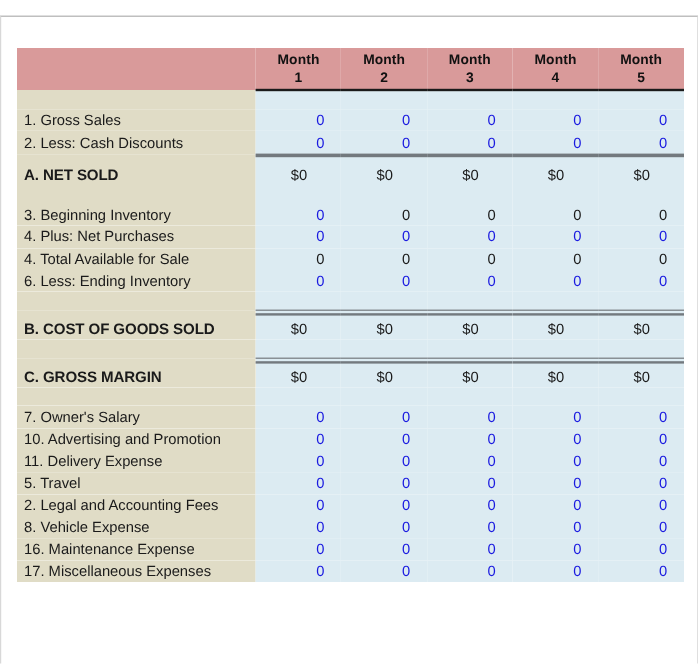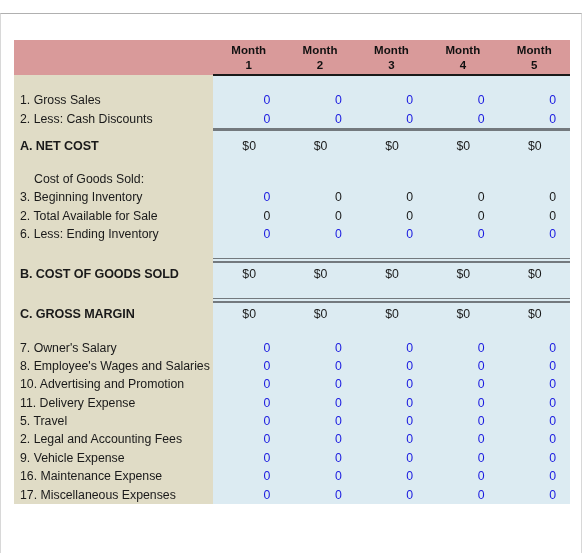--- a/index.html
+++ b/index.html
@@ -173,53 +173,53 @@
           </tr>
           <tr class="item-row">
             <td class="label-cell">2. Less: Cash Discounts</td>
             <td class="data-cell">0</td>
             <td class="data-cell">0</td>
             <td class="data-cell">0</td>
             <td class="data-cell">0</td>
             <td class="data-cell">0</td>
           </tr>
           <tr class="section-row rule-single">
-            <td class="label-cell">A. NET COST</td>
-            <td class="data-cell blk">$0</td>
-            <td class="data-cell blk">$0</td>
-            <td class="data-cell blk">$0</td>
-            <td class="data-cell blk">$0</td>
-            <td class="data-cell blk">$0</td>
-          </tr>
-          <tr class="spacer-row">
-            <td class="label-cell"></td>
-            <td class="data-cell"></td>
-            <td class="data-cell"></td>
-            <td class="data-cell"></td>
-            <td class="data-cell"></td>
-            <td class="data-cell"></td>
-          </tr>
-          <tr class="item-row">
-            <td class="label-cell sub">Cost of Goods Sold:</td>
+            <td class="label-cell">A. NET SOLD</td>
+            <td class="data-cell blk">$0</td>
+            <td class="data-cell blk">$0</td>
+            <td class="data-cell blk">$0</td>
+            <td class="data-cell blk">$0</td>
+            <td class="data-cell blk">$0</td>
+          </tr>
+          <tr class="spacer-row">
+            <td class="label-cell"></td>
             <td class="data-cell"></td>
             <td class="data-cell"></td>
             <td class="data-cell"></td>
             <td class="data-cell"></td>
             <td class="data-cell"></td>
           </tr>
           <tr class="item-row">
             <td class="label-cell">3. Beginning Inventory</td>
             <td class="data-cell">0</td>
             <td class="data-cell blk">0</td>
             <td class="data-cell blk">0</td>
             <td class="data-cell blk">0</td>
             <td class="data-cell blk">0</td>
           </tr>
           <tr class="item-row">
-            <td class="label-cell">2. Total Available for Sale</td>
+            <td class="label-cell">4. Plus: Net Purchases</td>
+            <td class="data-cell">0</td>
+            <td class="data-cell">0</td>
+            <td class="data-cell">0</td>
+            <td class="data-cell">0</td>
+            <td class="data-cell">0</td>
+          </tr>
+          <tr class="item-row">
+            <td class="label-cell">4. Total Available for Sale</td>
             <td class="data-cell blk">0</td>
             <td class="data-cell blk">0</td>
             <td class="data-cell blk">0</td>
             <td class="data-cell blk">0</td>
             <td class="data-cell blk">0</td>
           </tr>
           <tr class="item-row">
             <td class="label-cell">6. Less: Ending Inventory</td>
             <td class="data-cell">0</td>
             <td class="data-cell">0</td>
@@ -269,28 +269,20 @@
           </tr>
           <tr class="item-row">
             <td class="label-cell">7. Owner's Salary</td>
             <td class="data-cell">0</td>
             <td class="data-cell">0</td>
             <td class="data-cell">0</td>
             <td class="data-cell">0</td>
             <td class="data-cell">0</td>
           </tr>
           <tr class="item-row">
-            <td class="label-cell">8. Employee's Wages and Salaries</td>
-            <td class="data-cell">0</td>
-            <td class="data-cell">0</td>
-            <td class="data-cell">0</td>
-            <td class="data-cell">0</td>
-            <td class="data-cell">0</td>
-          </tr>
-          <tr class="item-row">
             <td class="label-cell">10. Advertising and Promotion</td>
             <td class="data-cell">0</td>
             <td class="data-cell">0</td>
             <td class="data-cell">0</td>
             <td class="data-cell">0</td>
             <td class="data-cell">0</td>
           </tr>
           <tr class="item-row">
             <td class="label-cell">11. Delivery Expense</td>
             <td class="data-cell">0</td>
@@ -309,21 +301,21 @@
           </tr>
           <tr class="item-row">
             <td class="label-cell">2. Legal and Accounting Fees</td>
             <td class="data-cell">0</td>
             <td class="data-cell">0</td>
             <td class="data-cell">0</td>
             <td class="data-cell">0</td>
             <td class="data-cell">0</td>
           </tr>
           <tr class="item-row">
-            <td class="label-cell">9. Vehicle Expense</td>
+            <td class="label-cell">8. Vehicle Expense</td>
             <td class="data-cell">0</td>
             <td class="data-cell">0</td>
             <td class="data-cell">0</td>
             <td class="data-cell">0</td>
             <td class="data-cell">0</td>
           </tr>
           <tr class="item-row">
             <td class="label-cell">16. Maintenance Expense</td>
             <td class="data-cell">0</td>
             <td class="data-cell">0</td>

